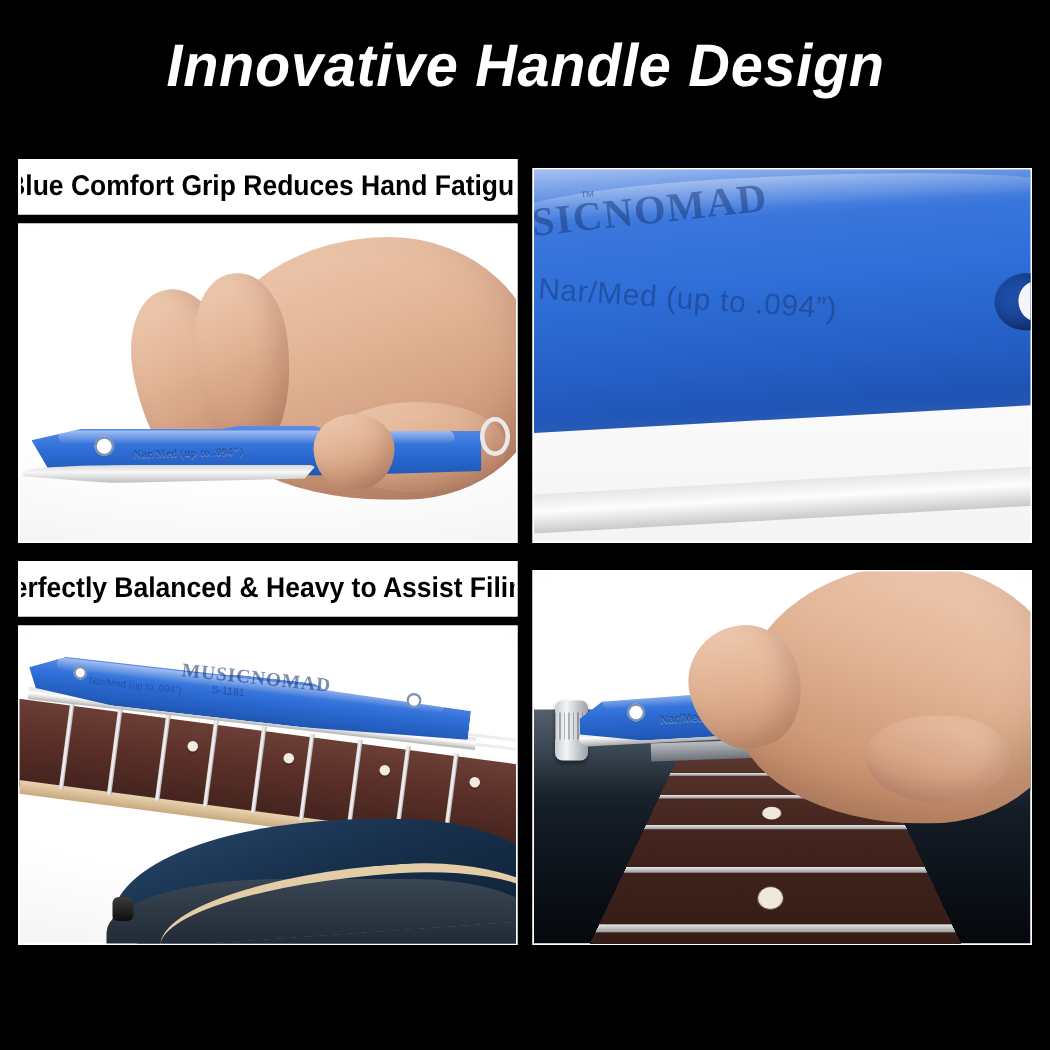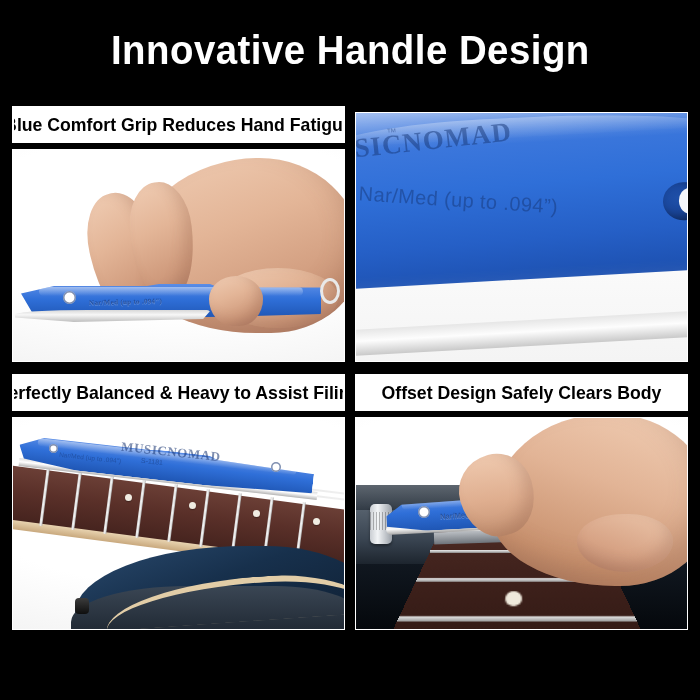--- a/index.html
+++ b/index.html
@@ -23,22 +23,23 @@
     background: #000000;
   }
 
   
   .title-bar {
     position: absolute;
     left: 0; top: 22px;
     width: 700px;
     height: 56px;
     display: flex;
-    align-items: center;
+    align-items: flex-start;
     justify-content: center;
+    font-style: italic;
   }
   .title-text {
     font-family: "Liberation Sans Narrow", "Liberation Sans", sans-serif;
     font-weight: 700;
     font-size: 40px;
     line-height: 44px;
     letter-spacing: 0.5px;
     color: #ffffff;
     transform: scaleX(0.96);
     transform-origin: center;
@@ -553,23 +554,20 @@
         </div>
         <div class="hole tool-hole-a"></div>
         <div class="hole tool-hole-b"></div>
         <div class="brand">MUSICNOMAD</div>
         <div class="sub">S-1181</div>
         <div class="engr-left">Nar/Med (up to .094")</div>
       </div>
     </div>
 
     <div class="panel">
-      <div class="caption">
-        <div class="caption-text">Offset Design Safely Clears Body</div>
-      </div>
       <div class="photo" id="photo4">
         <div class="white-bg"></div>
 
         <div class="guitar-body">
           <div class="body-gloss"></div>
         </div>
         <div class="headstock-deck"></div>
 
         <div class="fretboard">
           <div class="fb-fret" style="top:18px;"></div>

